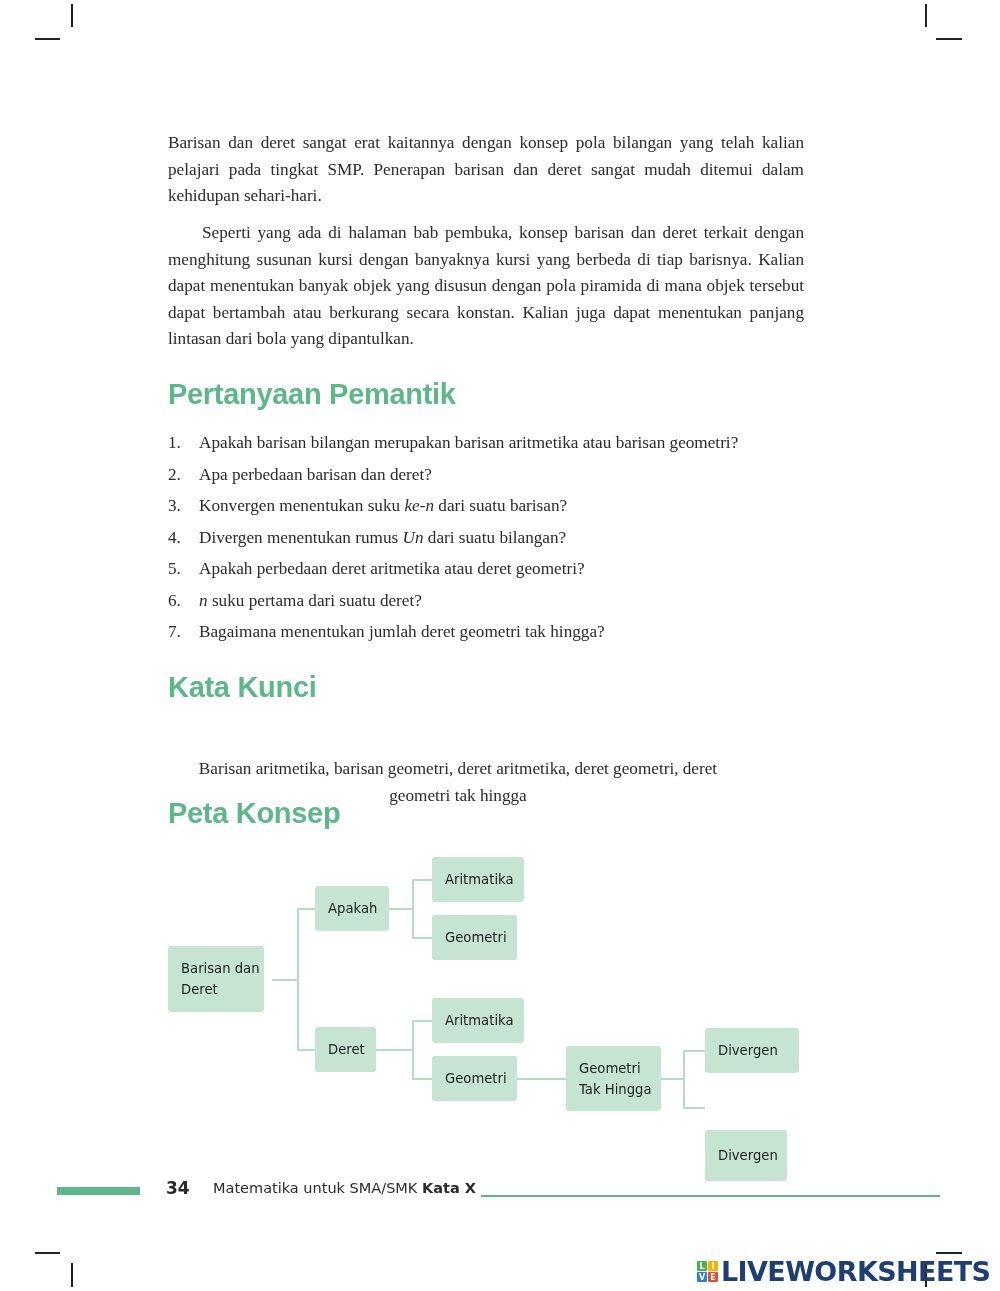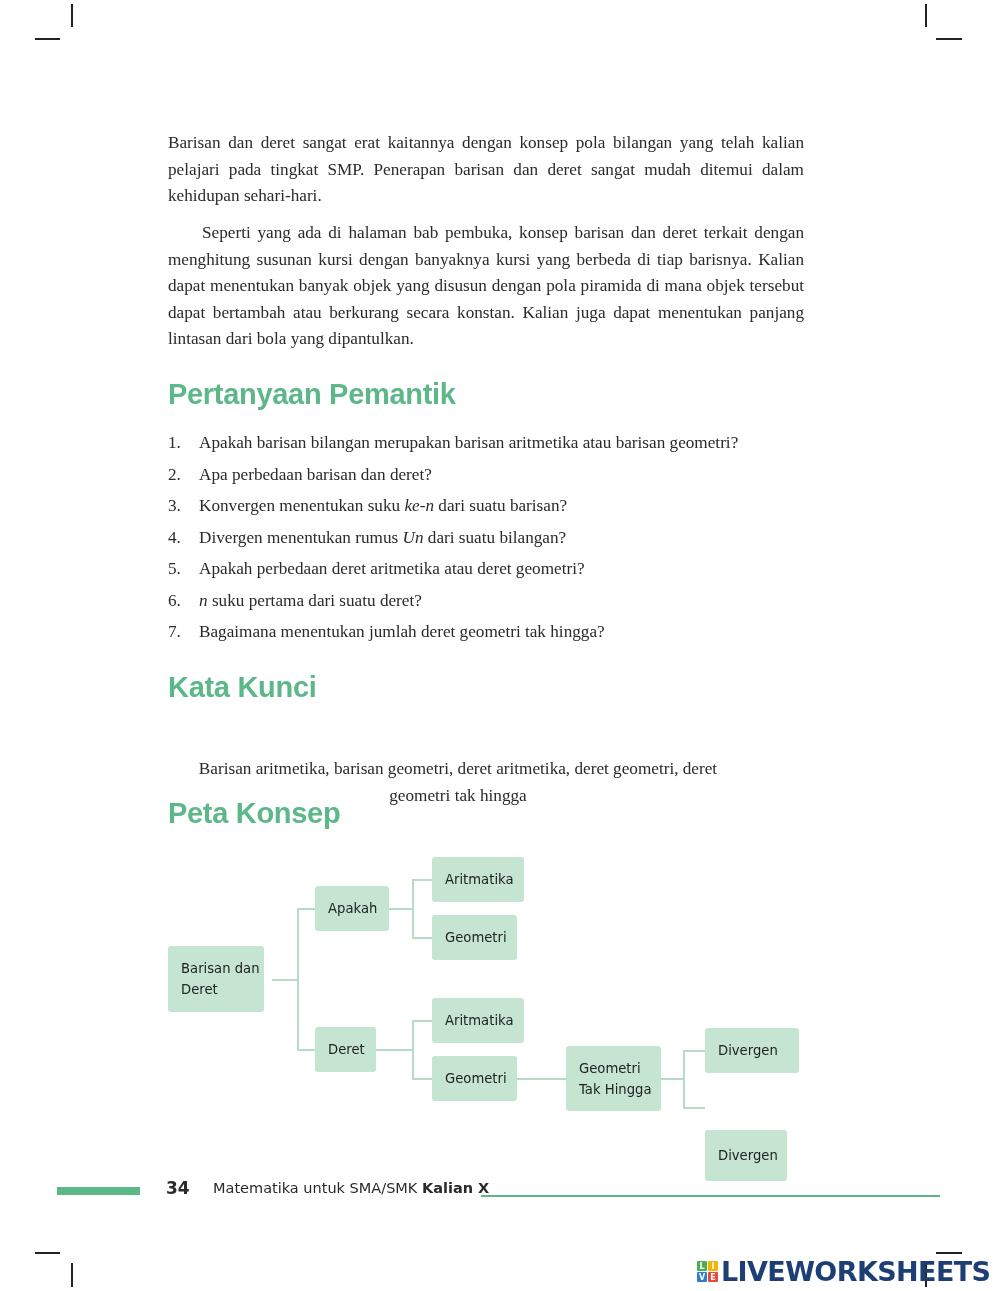--- a/index.html
+++ b/index.html
@@ -135,21 +135,21 @@
   <div class="box" style="left:705px;top:1028px;width:94px;height:45px;">
       <span>Divergen</span>
     </div>
   <div class="box" style="left:705px;top:1086px;width:82px;height:51px;margin-top:44px;">
       <span>Divergen</span>
     </div>
 </div>
 
 <div class="footer-bar"></div>
 <div class="footer-num">34</div>
-<div class="footer-title"><span style="white-space:pre">Matematika untuk SMA/SMK </span><b>Kalian X</b></div>
+<div class="footer-title"><span style="white-space:pre">Matematika untuk SMA/SMK </span><b>Kata X</b></div>
 <div class="footer-line"></div>
 
 <div class="lw-logo">
   <div class="lw-tiles">
     <div class="lw-tile" style="background:#4caf50;">L</div>
     <div class="lw-tile" style="background:#f5b400;">I</div>
     <div class="lw-tile" style="background:#2f7fd1;">V</div>
     <div class="lw-tile" style="background:#e84a3a;">E</div>
   </div>
   <div class="lw-text">LIVEWORKSHEETS</div>

